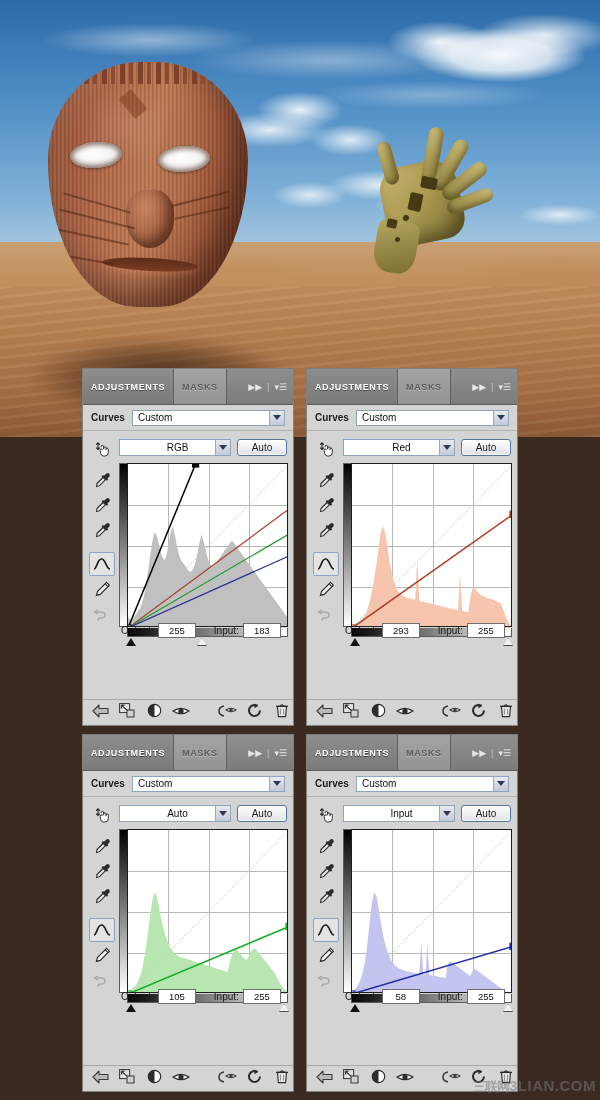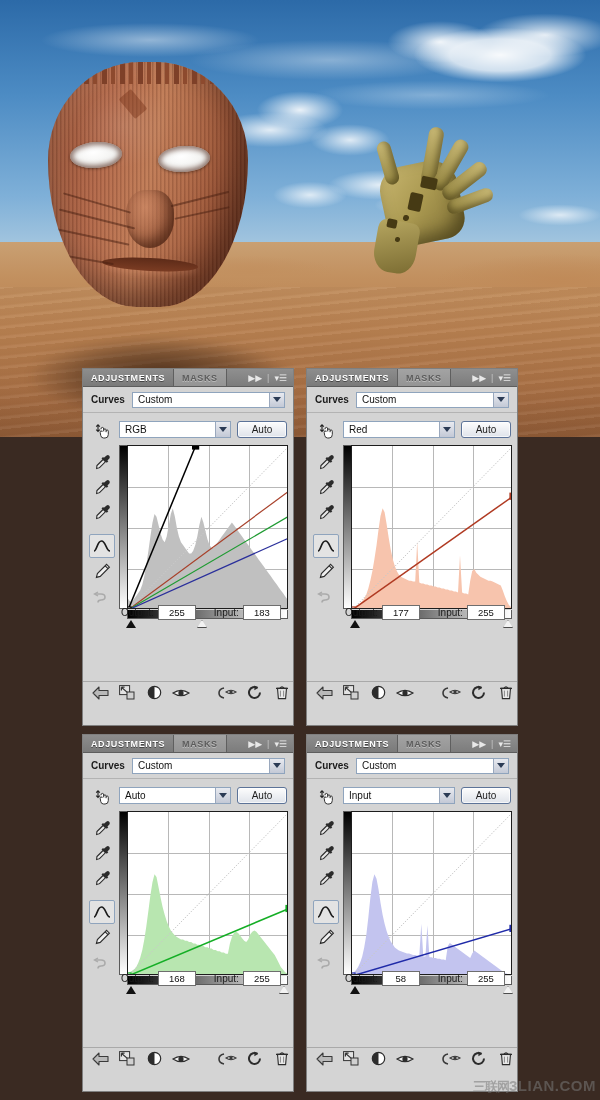--- a/index.html
+++ b/index.html
@@ -109,21 +109,21 @@
     border: 1px solid #7f7f7f;
     font-size: 10px;
     color: #1d1d1d;
   }
   #panel-rgb   { left: 82px;  top: 368px; height: 358px; }
   #panel-red   { left: 306px; top: 368px; height: 358px; }
   #panel-green { left: 82px;  top: 734px; height: 358px; }
   #panel-blue  { left: 306px; top: 734px; height: 358px; }
 
   .pnl-tabbar {
-    height: 18px; display:flex; align-items:stretch;
+    height: 36px; display:flex; align-items:stretch;
     background: linear-gradient(#8f8f8f,#7c7c7c);
     border-bottom:1px solid #5d5d5d;
   }
   .tab {
     display:flex; align-items:center; padding:0 8px;
     font-size:9px; font-weight:bold; letter-spacing:.6px;
     color:#ffffff; text-shadow:0 1px 0 rgba(0,0,0,.45);
     border-right:1px solid #5f5f5f;
   }
   .tab.active { background: linear-gradient(#8d8d8d,#7a7a7a); color:#fff; }
@@ -152,21 +152,21 @@
   }
   .chev { width:0;height:0;border-left:4px solid transparent;border-right:4px solid transparent;border-top:5px solid #2b3b55; }
 
   .pnl-body { position:relative; height: 290px; background:#d4d4d4; }
 
   .tool-col { position:absolute; left:6px; top:6px; width:28px; }
   .toolbtn { width:26px; height:24px; display:flex; align-items:center; justify-content:center; }
   .toolbtn.framed { border:1px solid #8fa4bd; background:#e3e3e3; border-radius:2px; }
 
   .row-channel { position:absolute; left:36px; top:6px; right:6px; height:20px; display:flex; align-items:center; gap:6px; }
-  .chan-combo { width:98px; height:17px; }
+  .chan-combo { width:98px; height:17px;justify-content:center; }
   .auto-btn {
     width:50px; height:17px; border:1px solid #5c7398; border-radius:3px;
     background: linear-gradient(#fdfdfd,#dfe3ea);
     font-size:10px; display:flex; align-items:center; justify-content:center;
     box-shadow: inset 0 0 0 1px rgba(255,255,255,.7);
   }
 
   .graph-wrap { position:absolute; left:36px; top:32px; width:170px; }
   .graphgrad {
     position:absolute; left:0; top:0; width:8px; height:164px;
@@ -524,21 +524,21 @@
         </div>
         <div class="hgrad"></div>
         <div class="sliders">
           <div class="sl sl-black" style="left:-1px; top:0"></div>
           <div class="sl sl-white" style="left:152px; top:0"></div>
         </div>
       </div>
 
       <div class="io-row">
         <span class="io-lbl">Output:</span>
-        <span class="io-box" style="width:38px">177</span>
+        <span class="io-box" style="width:38px">293</span>
         <span class="io-lbl" style="margin-left:18px">Input:</span>
         <span class="io-box" style="width:38px">255</span>
       </div>
 
       <div class="pnl-footer">
         <div class="fbtn" style="margin-left:6px">
           <svg width="17" height="14" viewBox="0 0 17 14">
             <path d="M7 1 L1 7 L7 13 V9.5 H16 V4.5 H7z" fill="#b9b9b9" stroke="#3a3a3a" stroke-width="1.1" stroke-linejoin="round"></path>
           </svg>
         </div>
@@ -687,21 +687,21 @@
         </div>
         <div class="hgrad"></div>
         <div class="sliders">
           <div class="sl sl-black" style="left:-1px; top:0"></div>
           <div class="sl sl-white" style="left:152px; top:0"></div>
         </div>
       </div>
 
       <div class="io-row">
         <span class="io-lbl">Output:</span>
-        <span class="io-box" style="width:38px">168</span>
+        <span class="io-box" style="width:38px">105</span>
         <span class="io-lbl" style="margin-left:18px">Input:</span>
         <span class="io-box" style="width:38px">255</span>
       </div>
 
       <div class="pnl-footer">
         <div class="fbtn" style="margin-left:6px">
           <svg width="17" height="14" viewBox="0 0 17 14">
             <path d="M7 1 L1 7 L7 13 V9.5 H16 V4.5 H7z" fill="#b9b9b9" stroke="#3a3a3a" stroke-width="1.1" stroke-linejoin="round"></path>
           </svg>
         </div>

